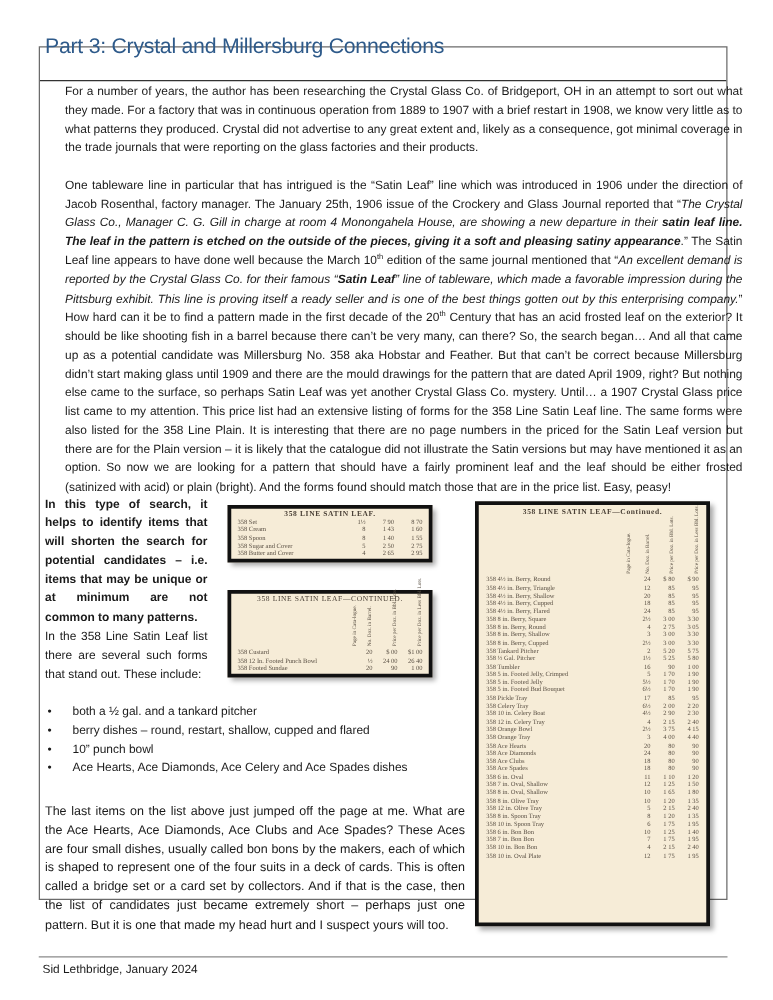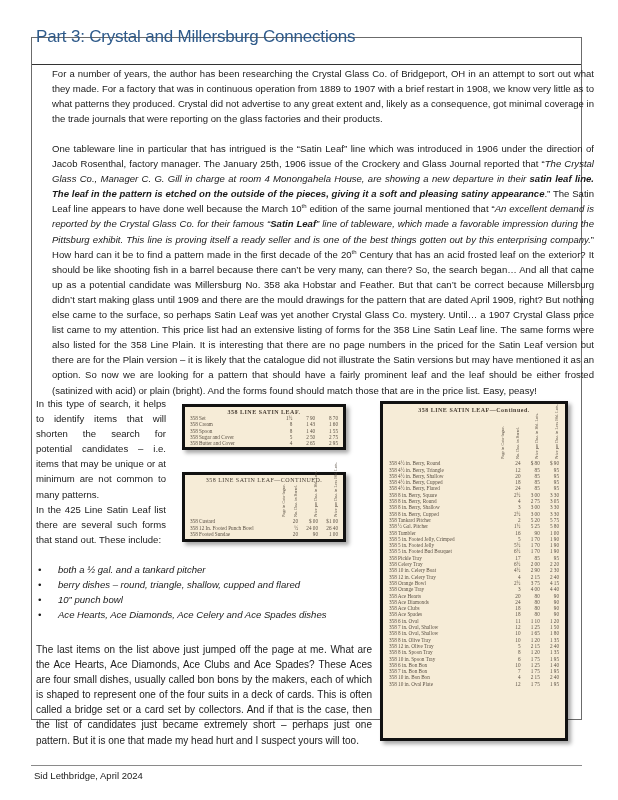--- a/index.html
+++ b/index.html
@@ -5,21 +5,21 @@
   html, body { margin:0; padding:0; background:#ffffff; }
   body { width:618px; height:800px; position:relative; overflow:hidden; font-family:"Liberation Sans", sans-serif; color:#1a1a1a; }
   .frame { position:absolute; left:31px; top:37px; width:551px; height:683px; border:1px solid #6b6b6b; box-sizing:border-box; }
   .title { position:absolute; left:36px; top:27px; font-size:17px; color:#2e5a8a; letter-spacing:-0.2px; white-space:nowrap; }
   .title-rule { position:absolute; left:32px; top:64px; width:549px; height:1px; background:#333; }
   .para { position:absolute; left:52px; width:542px; font-size:9.55px; line-height:15.1px; text-align:justify; text-align-last:left; }
   .para i { font-style:italic; }
   .para b { font-weight:bold; }
   sup { font-size:6px; line-height:0; vertical-align:super; }
   .col { position:absolute; left:36px; width:130px; font-size:9.55px; line-height:15.1px; text-align:justify; }
-  .bullets { position:absolute; left:36px; width:330px; font-size:9.55px; line-height:15.1px; margin:0; padding:0; list-style:none;font-style:italic; }
+  .bullets { position:absolute; left:36px; width:330px; font-size:9.55px; line-height:15.1px; margin:0; padding:0; list-style:none; }
   .bullets li { position:relative; padding-left:22px; white-space:nowrap; }
   .bullets li::before { content:"\2022"; position:absolute; left:2px; top:0; }
   .lower { position:absolute; left:36px; width:336px; font-size:10px; line-height:15.1px; text-align:justify; text-align-last:left; }
   .clip { position:absolute; background:#f6ecd7; border:3px solid #111; box-shadow:3px 3px 4px rgba(0,0,0,0.35); box-sizing:border-box; font-family:"Liberation Serif", serif; color:#5a5044; }
   .clip .ch { text-align:center; font-weight:bold; font-size:6px; letter-spacing:0.5px; color:#4a4036; }
   .clip table { border-collapse:collapse; width:100%; }
   .clip td { font-size:5.2px; line-height:6.3px; padding:0; white-space:nowrap; }
   .clip td.n { text-align:right; padding-left:3px; }
   .clip td.lbl { overflow:hidden; }
   .clip .vh { display:inline-block; writing-mode:vertical-rl; transform:rotate(180deg); font-size:4.2px; line-height:4.5px; height:34px; text-align:left; }
@@ -32,26 +32,26 @@
 
 <div class="frame"></div>
 
 <div class="title">Part 3: Crystal and Millersburg Connections</div>
 <div class="title-rule"></div>
 
 <p class="para" style="top:66px;margin:0;">For a number of years, the author has been researching the Crystal Glass Co. of Bridgeport, OH in an attempt to sort out what they made.  For a factory that was in continuous operation from 1889 to 1907 with a brief restart in 1908, we know very little as to what patterns they produced.  Crystal did not advertise to any great extent and, likely as a consequence, got minimal coverage in the trade journals that were reporting on the glass factories and their products.</p>
 
 <p class="para" style="top:141px;margin:0;"><span>One tableware line in particular that has intrigued is the “Satin Leaf” line which was introduced in 1906 under the direction of Jacob Rosenthal, factory manager.  The January 25th, 1906 issue of the Crockery and Glass Journal reported that “</span><i>The Crystal Glass Co., Manager C. G. Gill in charge at room 4 Monongahela House, are showing a new departure in their </i><b><i>satin leaf line. The leaf in the pattern is etched on the outside of the pieces, giving it a soft and pleasing satiny appearance</i></b><span>.”  The Satin Leaf line appears to have done well because the March 10</span><sup>th</sup><span> edition of the same journal mentioned that “</span><i>An excellent demand is reported by the Crystal Glass Co. for their famous “</i><b><i>Satin Leaf</i></b><i>” line of tableware, which made a favorable impression during the Pittsburg exhibit. This line is proving itself a ready seller and is one of the best things gotten out by this enterprising company.</i><span>”  How hard can it be to find a pattern made in the first decade of the 20</span><sup>th</sup><span> Century that has an acid frosted leaf on the exterior?  It should be like shooting fish in a barrel because there can’t be very many, can there? So, the search began…  And all that came up as a potential candidate was Millersburg No. 358 aka Hobstar and Feather.  But that can’t be correct because Millersburg didn’t start making glass until 1909 and there are the mould drawings for the pattern that are dated April 1909, right?  But nothing else came to the surface, so perhaps Satin Leaf was yet another Crystal Glass Co. mystery.  Until… a 1907 Crystal Glass price list came to my attention.  This price list had an extensive listing of forms for the 358 Line Satin Leaf line.  The same forms were also listed for the 358 Line Plain.  It is interesting that there are no page numbers in the priced for the Satin Leaf version but there are for the Plain version – it is likely that the catalogue did not illustrate the Satin versions but may have mentioned it as an option. So now we are looking for a pattern that should have a fairly prominent leaf and the leaf should be either frosted (satinized with acid) or plain (bright).  And the forms found should match those that are in the price list. Easy, peasy!</span></p>
 
-<p class="col" style="top:396px;margin:0;">In this type of search, it helps to identify items that will shorten the search for potential candidates – i.e. items that may be unique or at minimum are not common to many patterns.</p>
-<p class="col" style="top:502px;margin:0;">In the 425 Line Satin Leaf list there are several such forms that stand out.  These include:</p>
+<p class="col" style="top:396px;margin:0;font-weight:bold;">In this type of search, it helps to identify items that will shorten the search for potential candidates – i.e. items that may be unique or at minimum are not common to many patterns.</p>
+<p class="col" style="top:502px;margin:0;">In the 358 Line Satin Leaf list there are several such forms that stand out.  These include:</p>
 
 <ul class="bullets" style="top:562px;">
   <li>both a ½ gal. and a tankard pitcher</li>
-  <li>berry dishes – round, triangle, shallow, cupped and flared</li>
+  <li>berry dishes – round, restart, shallow, cupped and flared</li>
   <li>10” punch bowl</li>
   <li>Ace Hearts, Ace Diamonds, Ace Celery and Ace Spades dishes</li>
 </ul>
 
 <p class="lower" style="top:642px;margin:0;">The last items on the list above just jumped off the page at me.  What are the Ace Hearts, Ace Diamonds, Ace Clubs and Ace Spades?  These Aces are four small dishes, usually called bon bons by the makers, each of which is shaped to represent one of the four suits in a deck of cards. This is often called a bridge set or a card set by collectors. And if that is the case, then the list of candidates just became extremely short – perhaps just one pattern.  But it is one that made my head hurt and I suspect yours will too.</p>
 
 <div class="clip" style="left:182px;top:404px;width:164px;height:46px;padding:2px 5px;">
   <div class="ch">358 LINE SATIN LEAF.</div>
   <table>
     <tbody>
@@ -388,14 +388,14 @@
           <td class="n"></td>
           <td class="n">12</td>
           <td class="n">1 75</td>
           <td class="n">1 95</td>
         </tr>
       </tbody>
   </table>
 </div>
 
 <div class="footer-rule"></div>
-<div class="footer-left">Sid Lethbridge, April 2024</div>
+<div class="footer-left">Sid Lethbridge, January 2024</div>
 <div class="footer-right">Page 17 of 33</div>
 
 </body></html>

